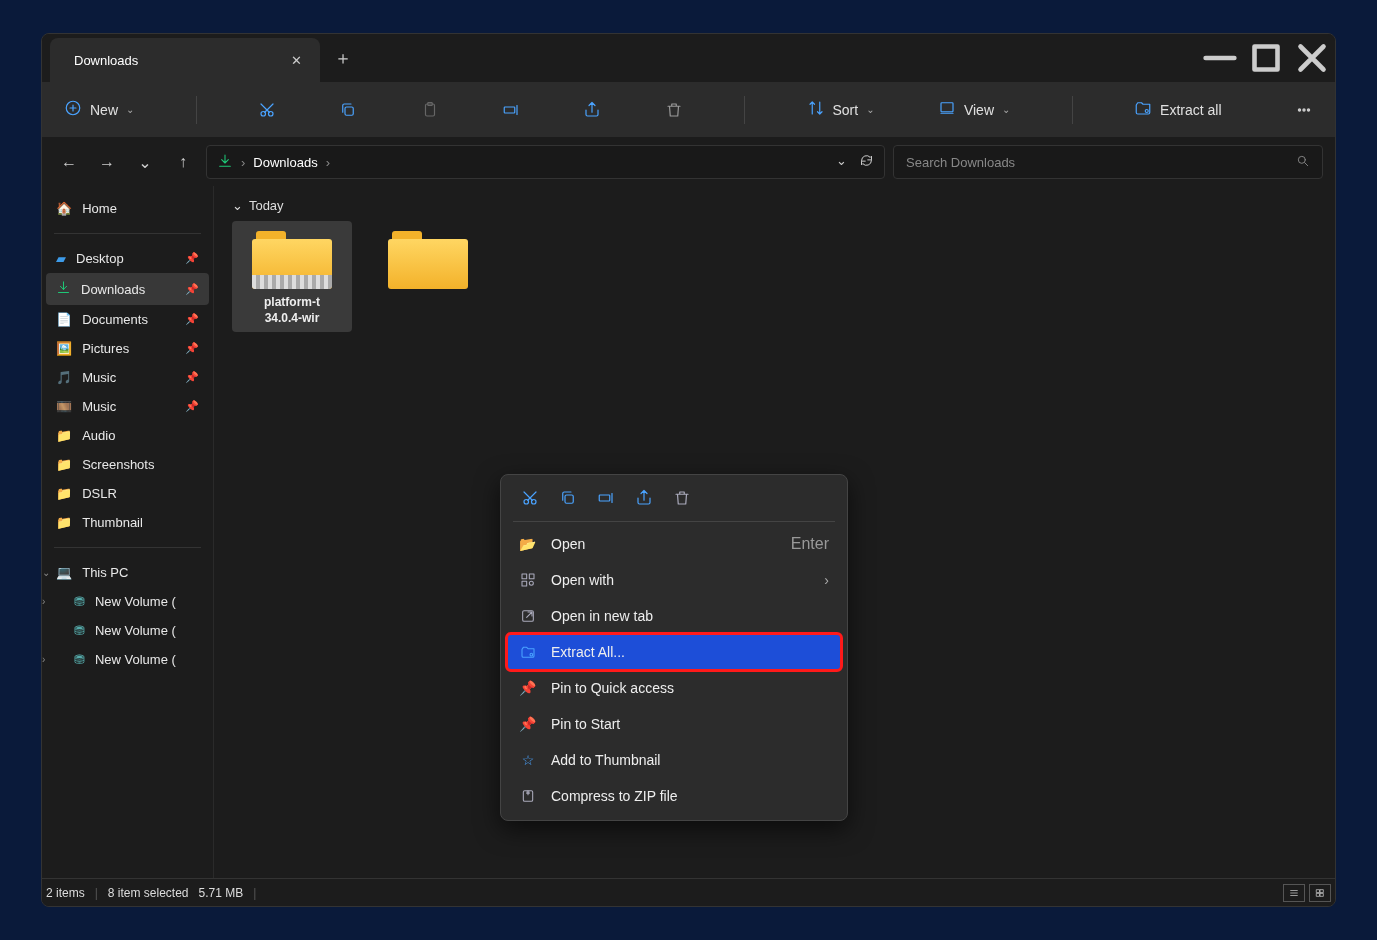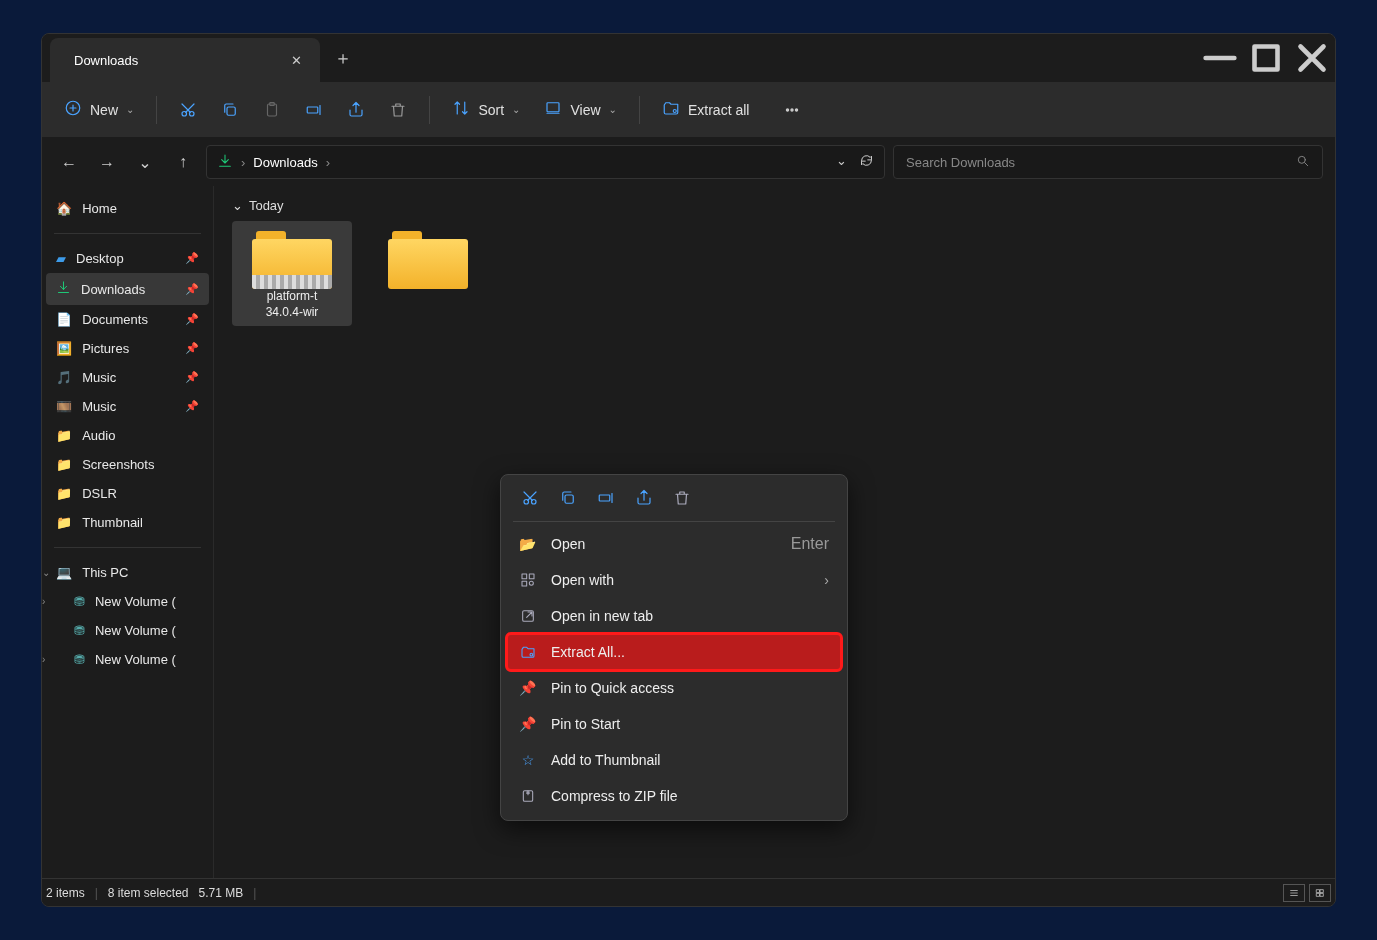--- a/index.html
+++ b/index.html
@@ -9,21 +9,21 @@
 
 .titlebar { height: 48px; display: flex; align-items: center; background: #1c1c1c; }
 .tab { display: flex; align-items: center; gap: 10px; padding: 0 14px; height: 44px; background: #2c2c2c; border-radius: 8px 8px 0 0; margin-left: 8px; margin-top: 4px; width: 270px; position: relative; }
 .tab-title { color: #fff; font-size: 13px; flex: 1; }
 .tab-close { color: #ccc; font-size: 13px; cursor: pointer; padding: 4px; }
 .new-tab { color: #ccc; font-size: 18px; padding: 0 14px; cursor: pointer; }
 .win-controls { margin-left: auto; display: flex; }
 .win-btn { width: 46px; height: 40px; display: flex; align-items: center; justify-content: center; color: #ccc; cursor: pointer; font-size: 12px; }
 
 
-.toolbar { height: 56px; background: #2c2c2c; display: flex; align-items: center; padding: 0 12px; gap: 4px; border-bottom: 1px solid #1c1c1c; }
+.toolbar { height: 56px; background: #2c2c2c; display: flex; align-items: center; padding: 0 12px; gap: 4px; border-bottom: 1px solid #1c1c1c; justify-content: space-between; }
 .tool-btn { display: flex; align-items: center; gap: 8px; padding: 6px 10px; color: #e0e0e0; font-size: 14px; border-radius: 4px; cursor: pointer; }
 .tool-btn svg, .tool-icon svg { width: 18px; height: 18px; }
 .tool-icon { padding: 6px 10px; display: flex; cursor: pointer; }
 .tool-sep { width: 1px; height: 28px; background: #444; margin: 0 8px; }
 .chev { font-size: 10px; color: #aaa; }
 
 
 .navrow { height: 48px; display: flex; align-items: center; padding: 0 12px; gap: 8px; background: #1c1c1c; }
 .nav-btn { width: 30px; height: 30px; display: flex; align-items: center; justify-content: center; color: #ccc; cursor: pointer; font-size: 16px; }
 .address { flex: 1; height: 34px; background: #191919; border: 1px solid #333; border-radius: 4px; display: flex; align-items: center; padding: 0 10px; gap: 8px; color: #ddd; font-size: 13px; }
@@ -40,32 +40,32 @@
 .side-item .pin { margin-left: auto; color: #888; font-size: 11px; }
 .side-sep { height: 1px; background: #333; margin: 10px 8px; }
 .side-sub { padding-left: 28px; }
 .tree-toggle { position: absolute; left: -4px; color: #888; font-size: 10px; }
 
 .content { flex: 1; padding: 10px 18px; position: relative; overflow: hidden; }
 .group-hdr { color: #ddd; font-size: 13px; display: flex; align-items: center; gap: 6px; margin: 2px 0 8px; }
 .items { display: flex; gap: 16px; }
 .file-item { width: 120px; display: flex; flex-direction: column; align-items: center; padding: 6px; border-radius: 4px; cursor: pointer; }
 .file-item.selected { background: #3a3a3a; }
-.file-label { color: #eee; font-size: 12px; text-align: center; line-height: 1.3; word-break: break-all; }
+.file-label { color: #eee; font-size: 12px; text-align: center; margin-top: 6px; line-height: 1.3; word-break: break-all; font-weight: bold; }
 
 
 .folder-ic { width: 80px; height: 62px; position: relative; }
 .folder-body { position: absolute; bottom: 0; width: 80px; height: 50px; background: linear-gradient(#ffd662, #f3b22a); border-radius: 3px; }
 .folder-tab { position: absolute; top: 4px; left: 4px; width: 30px; height: 12px; background: #f3b22a; border-radius: 3px 3px 0 0; }
 .zip { position: absolute; bottom: 0; left: 0; width: 80px; height: 14px; background: repeating-linear-gradient(90deg, #ddd 0 4px, #aaa 4px 8px); border-radius: 0 0 3px 3px; }
 
 
 .ctx { position: absolute; top: 288px; left: 286px; width: 348px; background: #2c2c2c; border: 1px solid #444; border-radius: 8px; box-shadow: 0 8px 24px rgba(0,0,0,.6); padding: 6px; z-index: 50; }
 .ctx-row { display: flex; align-items: center; gap: 14px; padding: 9px 12px; color: #eee; font-size: 14px; border-radius: 4px; cursor: pointer; }
-.ctx-row.highlight { outline: 3px solid #ff1a1a; outline-offset: -1px; background: #b91c1c; }
+.ctx-row.highlight { outline: 3px solid #ff1a1a; outline-offset: -1px; background: #1d4ed8; }
 .ctx-ic { width: 18px; height: 18px; display: flex; align-items: center; justify-content: center; color: #aab; }
 .ctx-short { margin-left: auto; color: #999; font-size: 16px; }
 .ctx-sep { height: 1px; background: #444; margin: 4px 6px; }
 .ctx-toolbar { display: flex; gap: 20px; padding: 8px 14px 10px; }
 .ctx-arrow { margin-left: auto; color: #aaa; }
 
 
 .status { height: 28px; border-top: 1px solid #333; display: flex; align-items: center; padding: 0 4px; color: #ddd; font-size: 12px; gap: 10px; background: #1c1c1c; }
 .status .divider { color: #555; }
 .status-right { margin-left: auto; display: flex; gap: 4px; }

